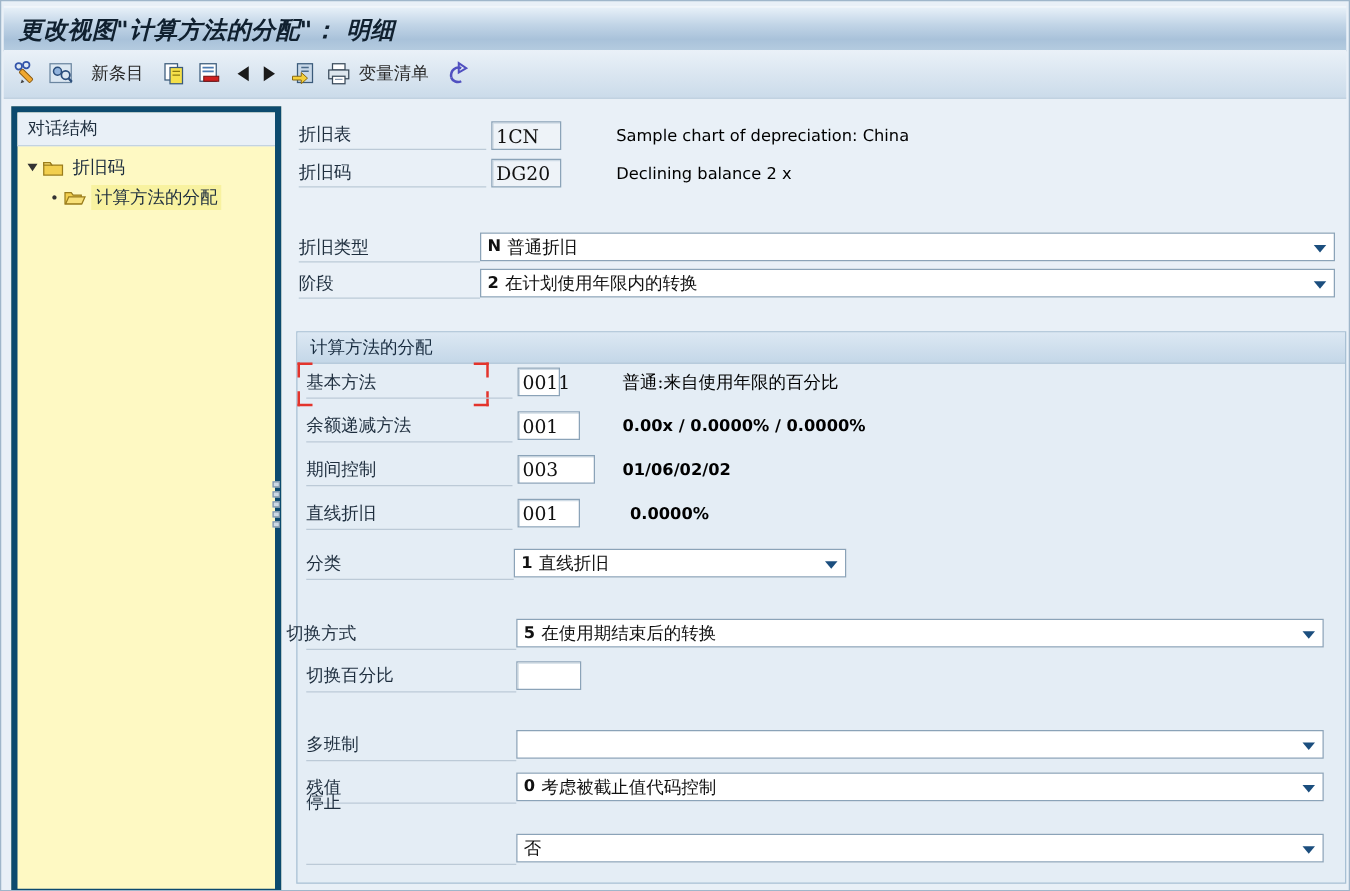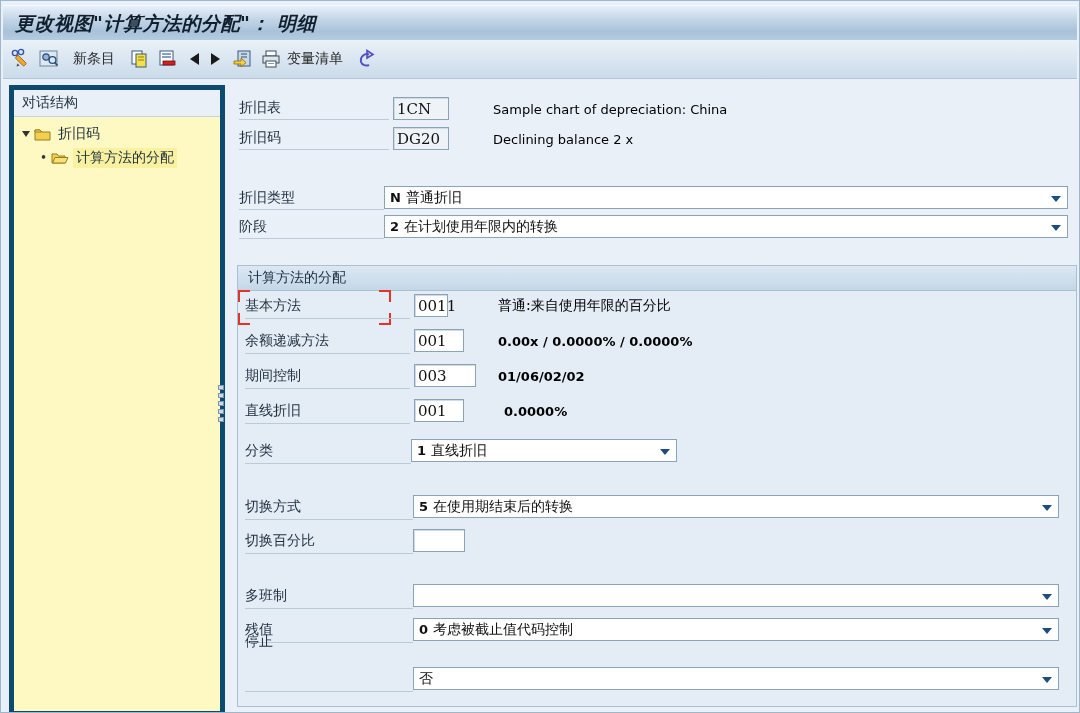--- a/index.html
+++ b/index.html
@@ -247,21 +247,21 @@
   <div class="abs desc b" style="left:503px;top:403px;">0.0000%</div>
 
   <div class="abs label" style="left:244px;top:441px;">分类</div>
   <div class="abs uline" style="left:244px;top:462px;width:166px;"></div>
   <div class="abs ddl" style="left:410px;top:438px;width:266px;">
     <span class="key">1</span>
     <span>直线折旧</span>
     <span class="dd-arrow"></span>
   </div>
 
-  <div class="abs label" style="left:244px;top:497px;">切换方式</div>
+  <div class="abs label" style="left:228px;top:497px;">切换方式</div>
   <div class="abs uline" style="left:244px;top:518px;width:168px;"></div>
   <div class="abs ddl" style="left:412px;top:494px;width:646px;">
     <span class="key">5</span>
     <span>在使用期结束后的转换</span>
     <span class="dd-arrow"></span>
   </div>
 
   <div class="abs label" style="left:244px;top:531px;">切换百分比</div>
   <div class="abs uline" style="left:244px;top:552px;width:168px;"></div>
   <div class="abs ibox white" style="left:412px;top:528px;width:52px;"></div>

